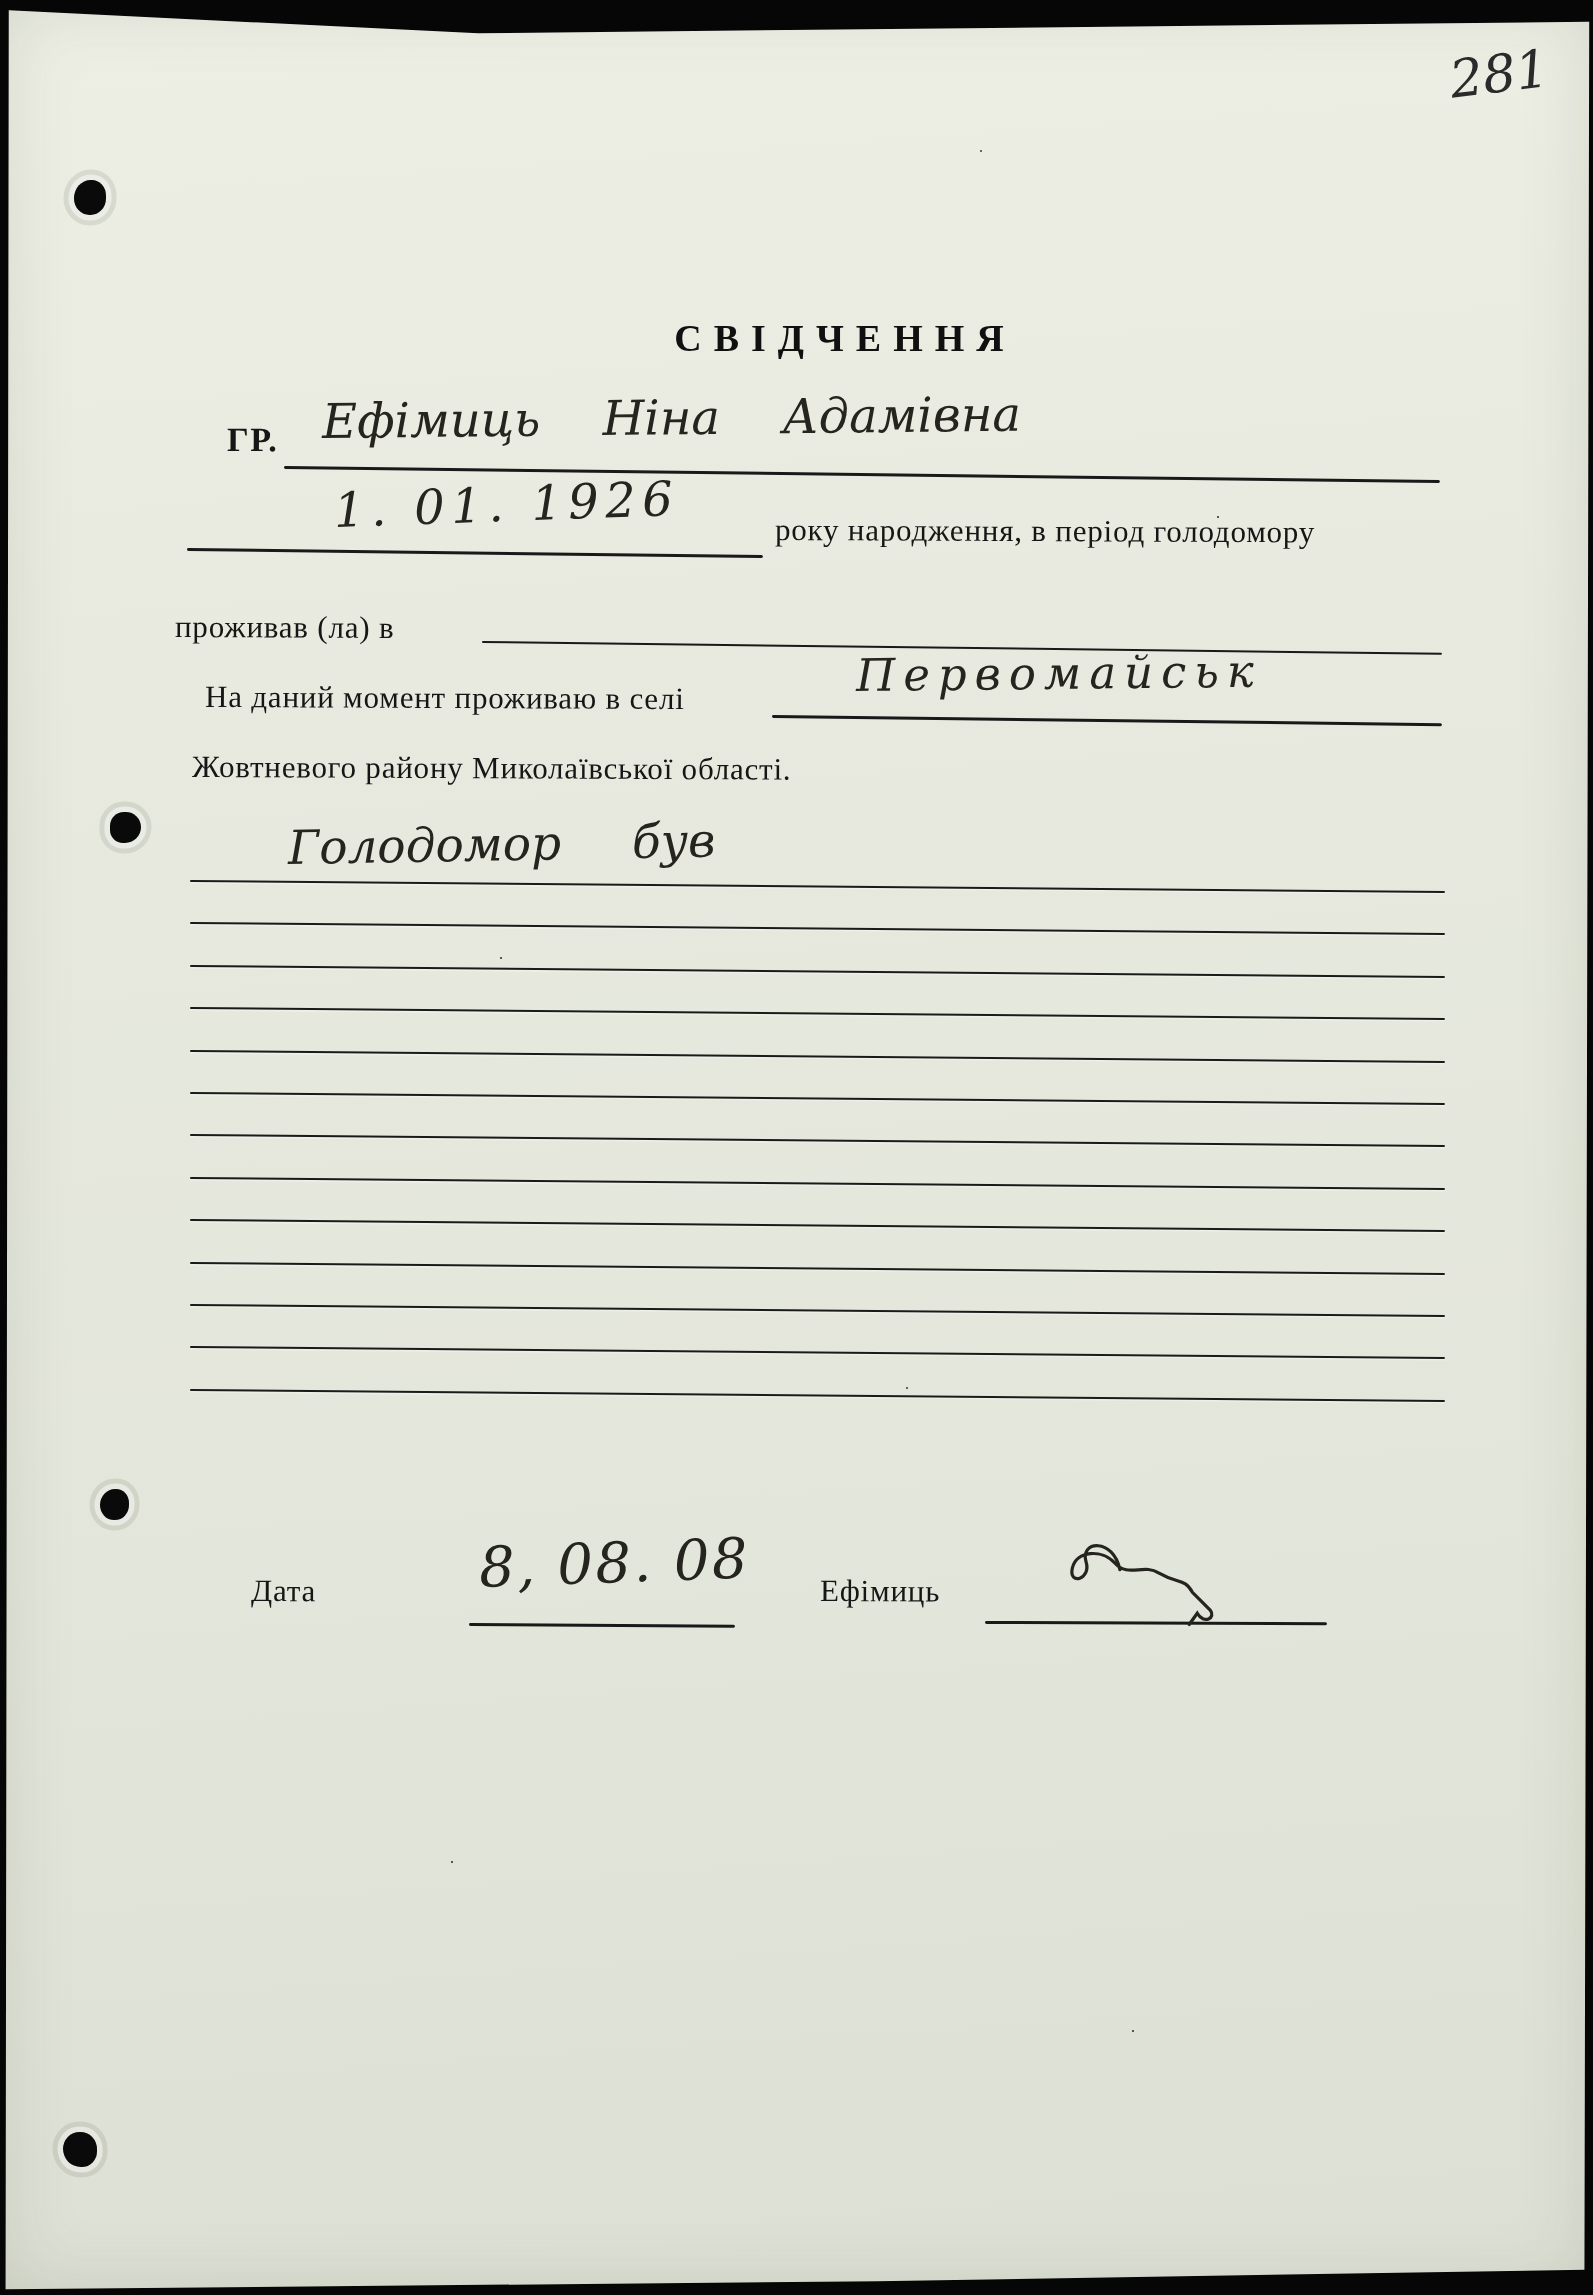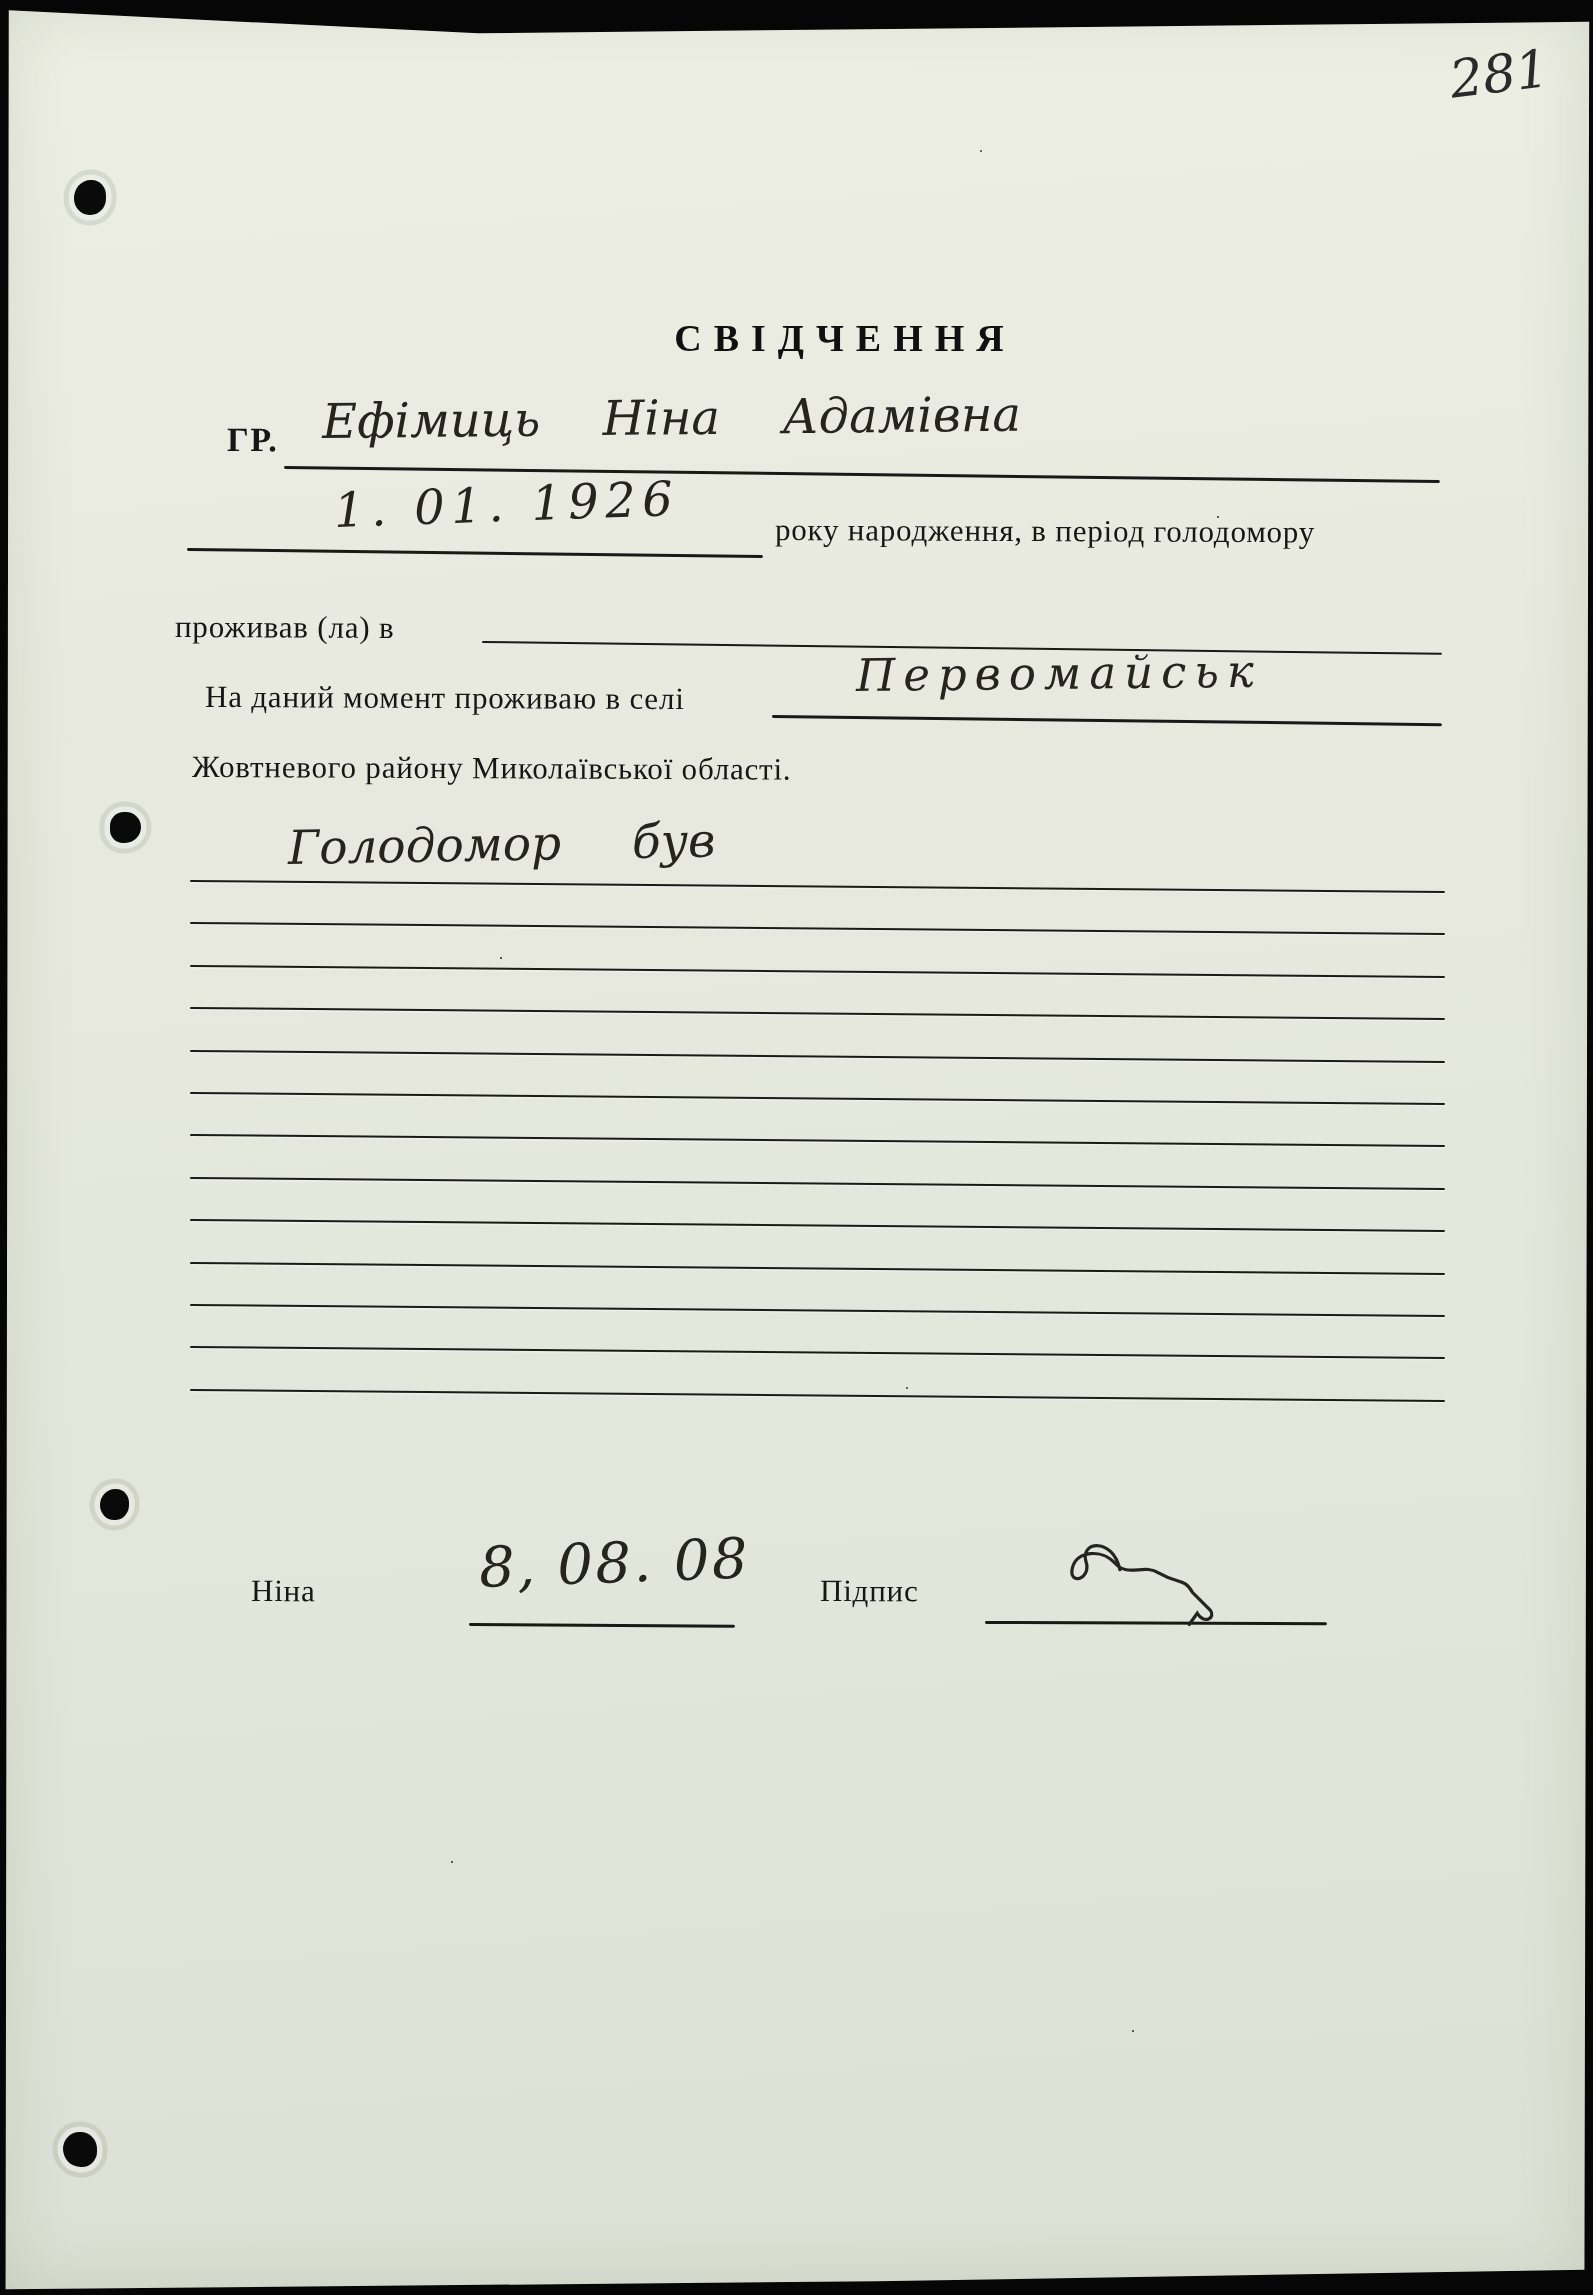--- a/index.html
+++ b/index.html
@@ -106,25 +106,25 @@
     <div class="ruled-line"></div>
     <div class="ruled-line"></div>
     <div class="ruled-line"></div>
     <div class="ruled-line"></div>
     <div class="ruled-line"></div>
     <div class="ruled-line"></div>
     <div class="ruled-line"></div>
     <div class="ruled-line"></div>
   </div>
 
-  <div class="print" style="left:251px;top:1573px;">Ніна</div>
+  <div class="print" style="left:251px;top:1573px;">Дата</div>
   <div class="hand hand-date">8, 08. 08</div>
   <div class="uline ul-date"></div>
 
-  <div class="print" style="left:820px;top:1573px;">Підпис</div>
+  <div class="print" style="left:820px;top:1573px;">Ефімиць</div>
   <div class="uline ul-sign"></div>
   <svg class="sign-svg" width="274" height="121" viewBox="0 0 340 150">
     <path d="M150,48 C142,8 100,12 108,38 C115,60 86,68 91,46 C96,24 128,22 144,40
              C160,58 180,40 198,52 C222,66 230,58 240,76 L262,98
              C270,108 254,116 246,102 L236,116" fill="none" stroke="#26241f" stroke-width="4" stroke-linecap="round"></path>
   </svg>
 
   <div class="speck" style="left:980px;top:150px;"></div>
   <div class="speck" style="left:1217px;top:516px;width:1.6px;height:1.6px;"></div>
   <div class="speck" style="left:500px;top:957px;width:1.6px;height:1.6px;"></div>

